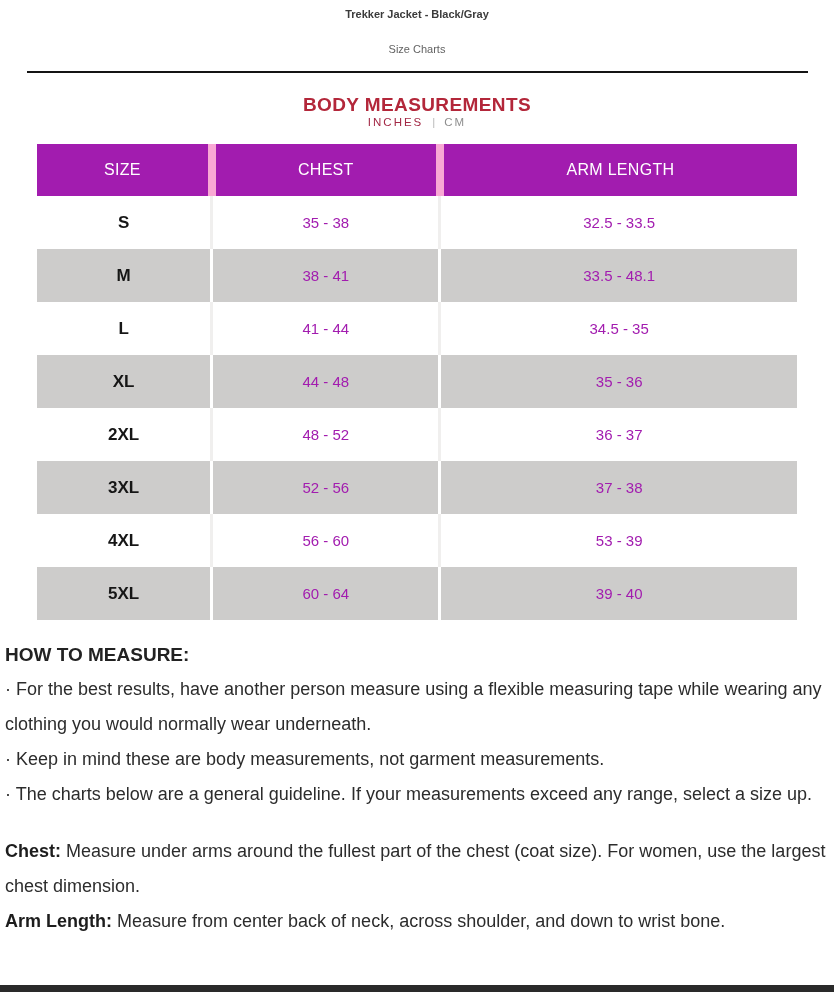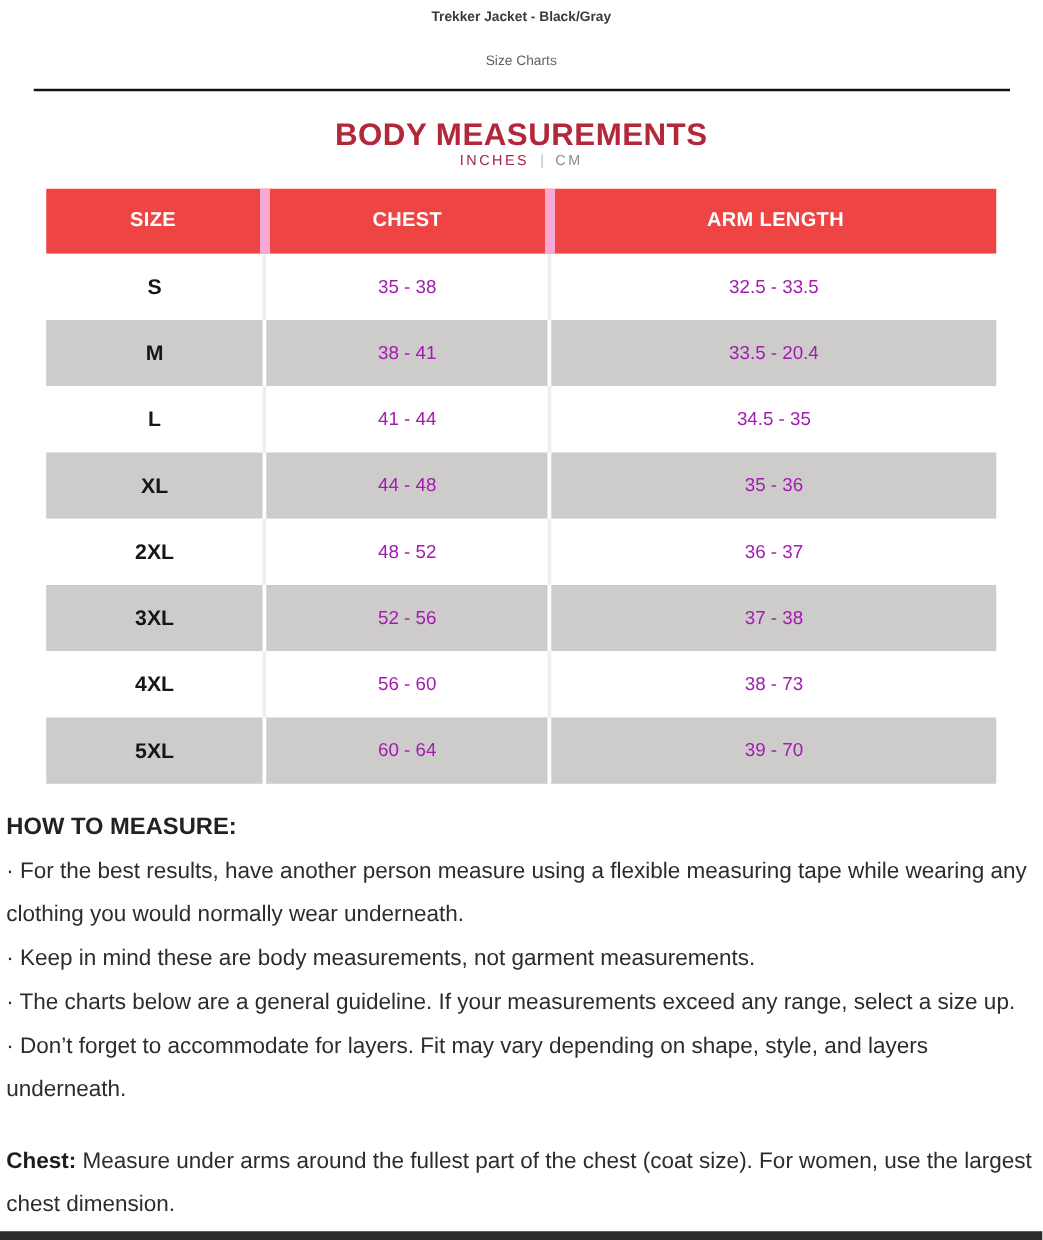--- a/index.html
+++ b/index.html
@@ -31,21 +31,21 @@
     margin: 15px 26px 0 27px;
     border: none;
     border-top: 2px solid #141414;
     height: 0;
   }
 
   
   .section-title {
     margin-top: 21px;
     text-align: center;
-    font-size: 25px;
+    font-size: 19px;
     font-weight: bold;
     color: #b3273a;
     letter-spacing: 0.4px;
   }
   .unit-toggle {
     text-align: center;
     font-size: 11.5px;
     letter-spacing: 2px;
     line-height: 13px;
   }
@@ -57,24 +57,24 @@
   table.size-table {
     margin: 15px auto 0 auto;
     width: 760px;
     border-collapse: collapse;
     table-layout: fixed;
   }
   .col-size { width: 23%; }
   .col-chest { width: 30%; }
   .col-arm { width: 47%; }
   table.size-table th {
-    background: #ef4444;
+    background: #a21caf;
     color: #ffffff;
     font-size: 16px;
-    font-weight: bold;
+    font-weight: normal;
     letter-spacing: 0.3px;
     height: 52px;
     text-align: center;
   }
   table.size-table th + th { border-left: 8px solid #f9a8d4; }
   table.size-table td {
     height: 53px;
     text-align: center;
     vertical-align: middle;
     font-size: 15px;
@@ -146,21 +146,21 @@
   </thead>
   <tbody>
     <tr>
       <td class="size-cell">S</td>
       <td>35 - 38</td>
       <td>32.5 - 33.5</td>
     </tr>
     <tr>
       <td class="size-cell">M</td>
       <td>38 - 41</td>
-      <td>33.5 - 20.4</td>
+      <td>33.5 - 48.1</td>
     </tr>
     <tr>
       <td class="size-cell">L</td>
       <td>41 - 44</td>
       <td>34.5 - 35</td>
     </tr>
     <tr>
       <td class="size-cell">XL</td>
       <td>44 - 48</td>
       <td>35 - 36</td>
@@ -171,35 +171,34 @@
       <td>36 - 37</td>
     </tr>
     <tr>
       <td class="size-cell">3XL</td>
       <td>52 - 56</td>
       <td>37 - 38</td>
     </tr>
     <tr>
       <td class="size-cell">4XL</td>
       <td>56 - 60</td>
-      <td>38 - 73</td>
+      <td>53 - 39</td>
     </tr>
     <tr>
       <td class="size-cell">5XL</td>
       <td>60 - 64</td>
-      <td>39 - 70</td>
+      <td>39 - 40</td>
     </tr>
   </tbody>
 </table>
 
 <div class="measure-section">
   <div class="measure-heading">HOW TO MEASURE:</div>
   <p>· For the best results, have another person measure using a flexible measuring tape while wearing any clothing you would normally wear underneath.</p>
   <p>· Keep in mind these are body measurements, not garment measurements.</p>
   <p>· The charts below are a general guideline. If your measurements exceed any range, select a size up.</p>
-  <p>· Don’t forget to accommodate for layers. Fit may vary depending on shape, style, and layers underneath.</p>
   <div class="definitions">
     <p><strong>Chest:</strong> <span>Measure under arms around the fullest part of the chest (coat size). For women, use the largest chest dimension.</span></p>
     <p><strong>Arm Length:</strong> <span>Measure from center back of neck, across shoulder, and down to wrist bone.</span></p>
   </div>
 </div>
 
 <div class="bottom-bar"></div>
 
 </body></html>

